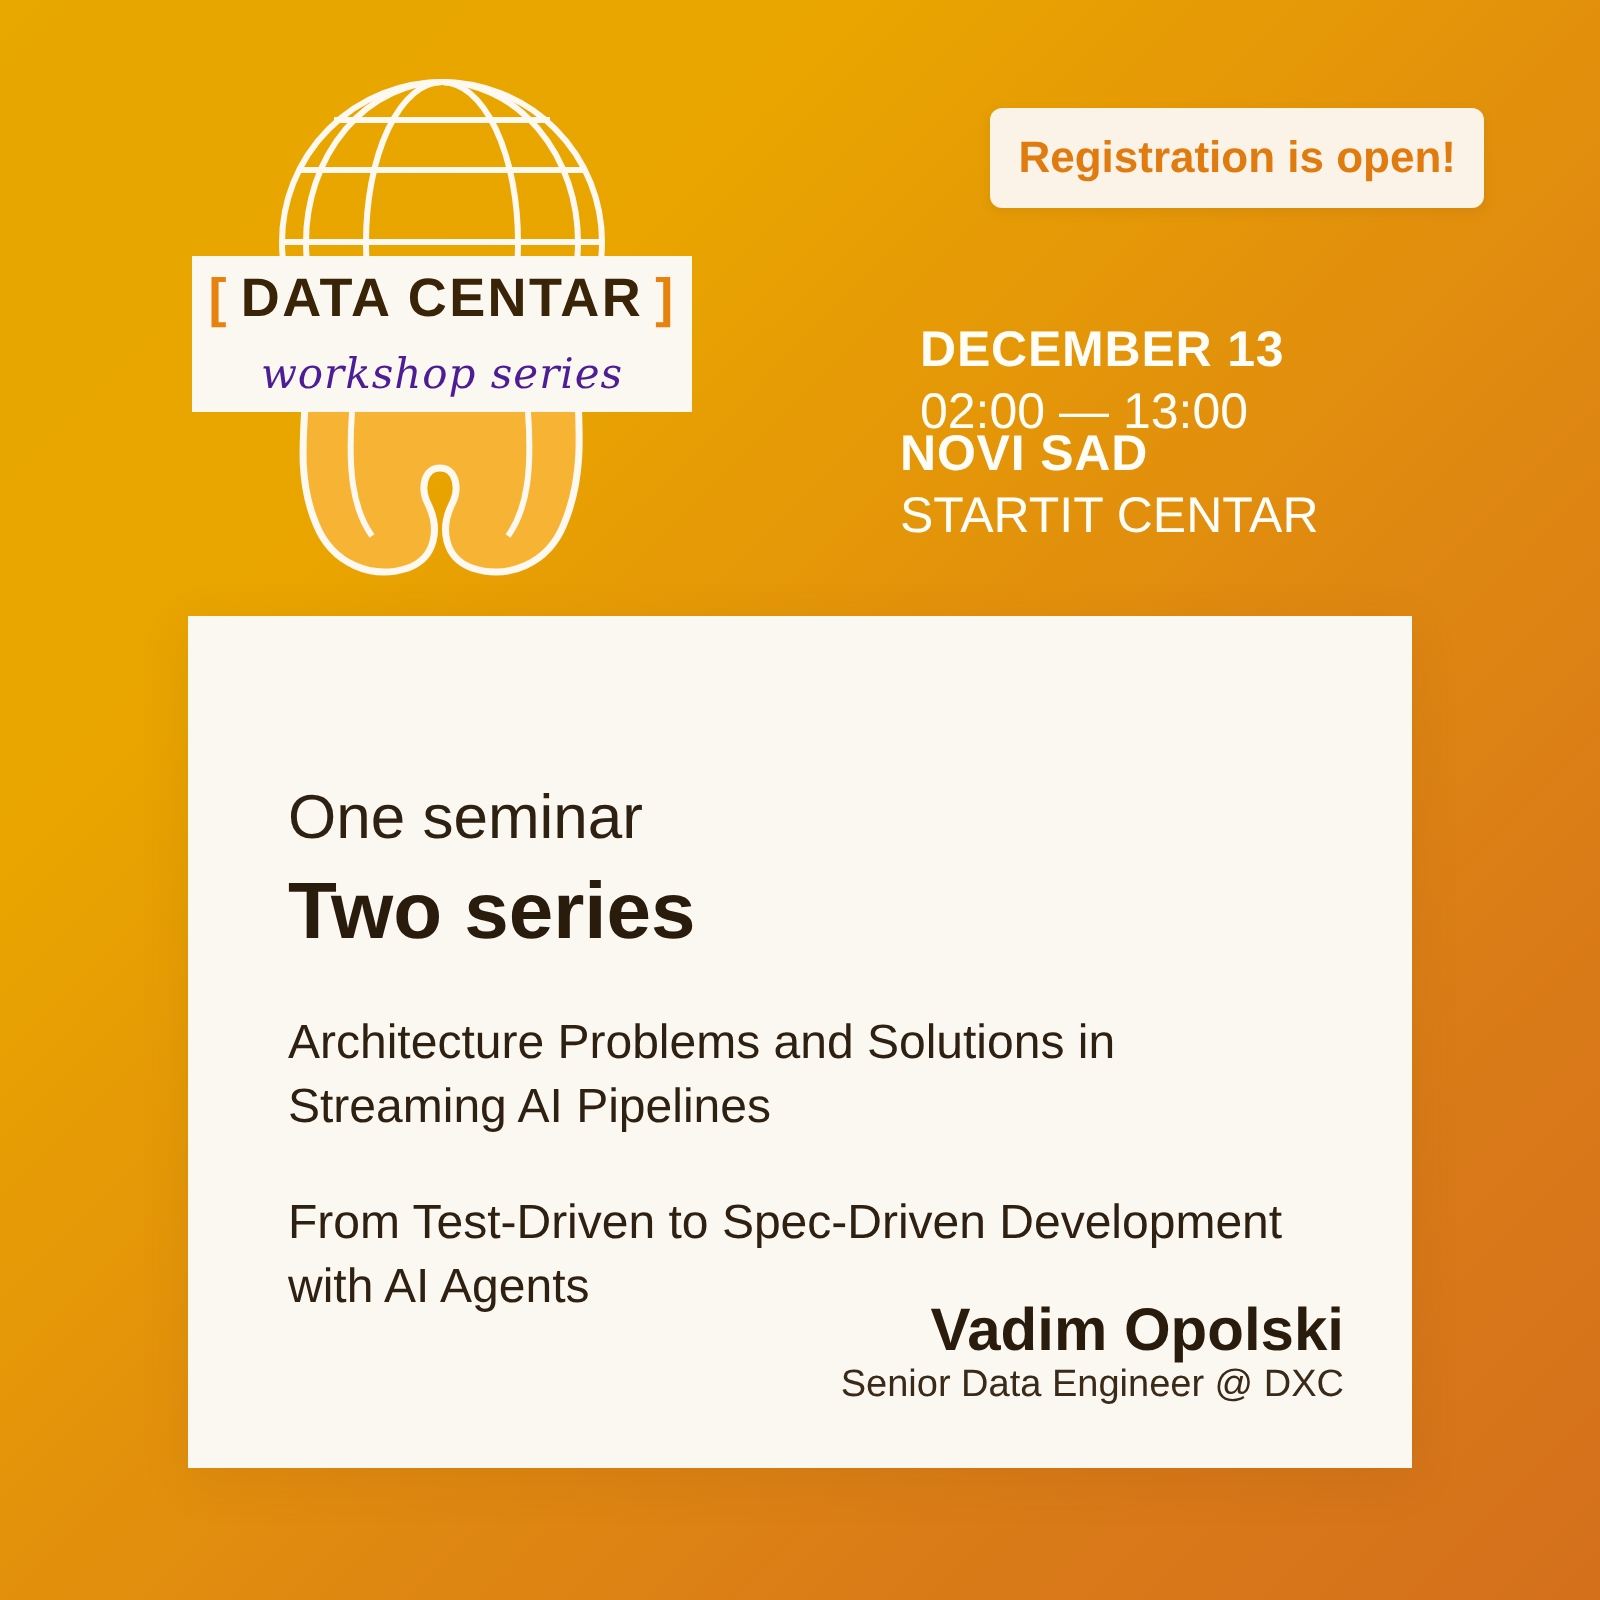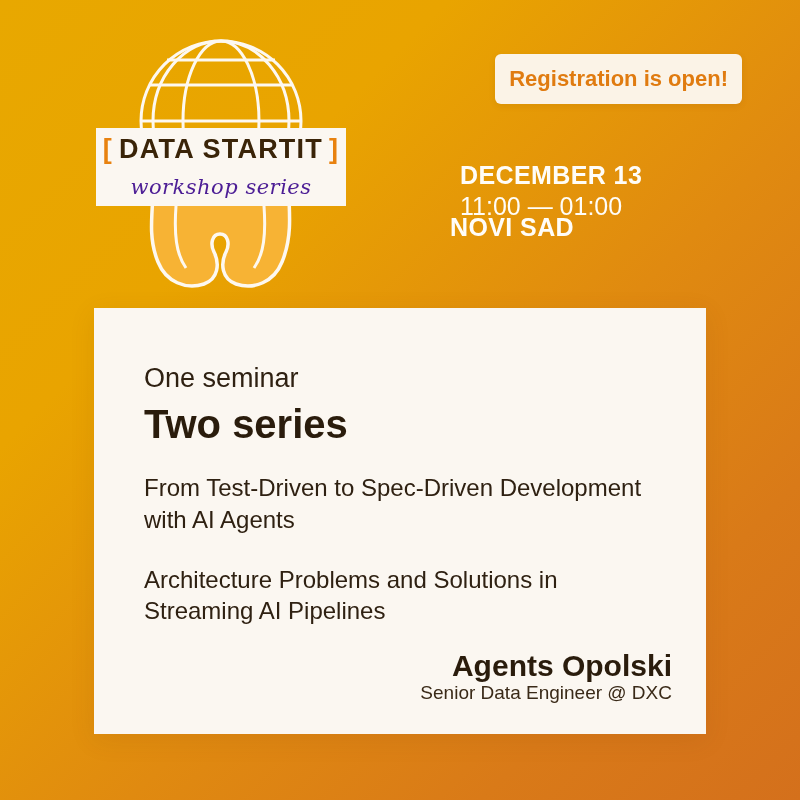--- a/index.html
+++ b/index.html
@@ -133,24 +133,25 @@
     background: #fbf7f1;
     box-shadow: 0 6px 24px rgba(110,60,0,0.10);
   }
   .card-inner {
     position: absolute;
     left: 50px;
     top: 56px;
     right: 34px;
   }
   .one-seminar {
-    font-size: 27px;
+    font-size: 31px;
     color: #2f2112;
     font-weight: normal;
     line-height: 1.1;
+    margin-top: 28px;
   }
   .two-topics {
     font-size: 40px;
     color: #2a1c0c;
     font-weight: bold;
     margin-top: 8px;
     line-height: 1.1;
   }
   .topic {
     font-size: 24px;
@@ -202,43 +203,44 @@
       <svg width="160" height="120" viewBox="0 0 160 120" aria-hidden="true">
         <path d="M12 4 C10 40 6 62 16 86 C24 106 44 114 62 108 C76 103 78 88 72 76
                  C68 68 70 58 78 58 C86 58 88 68 84 76 C78 88 80 103 94 108
                  C112 114 132 106 140 86 C150 62 148 40 146 4 Z" fill="#f7b334" stroke="#fdf8f0" stroke-width="3.5" stroke-linejoin="round"></path>
         <path d="M34 30 C32 58 34 78 44 92" fill="none" stroke="#fdf8f0" stroke-width="3"></path>
         <path d="M122 30 C124 58 122 78 112 92" fill="none" stroke="#fdf8f0" stroke-width="3"></path>
       </svg>
     </div>
     <div class="logo-box">
       <div class="logo-line1">
-        <span class="bracket">[</span><span>DATA STARTIT</span><span class="bracket">]</span>
+        <span class="bracket">[</span><span>DATA CENTAR</span><span class="bracket">]</span>
       </div>
       <div class="logo-line2">workshop series</div>
     </div>
   </div>
 
   <div class="reg-pill">Registration is open!</div>
 
   <div class="date-block">
     <div class="date-line">DECEMBER 13</div>
-    <div class="time-line">11:00 — 01:00</div>
+    <div class="time-line">02:00 — 13:00</div>
   </div>
 
   <div class="venue-block">
     <div class="venue-city">NOVI SAD</div>
+    <div class="venue-place">STARTIT CENTAR</div>
   </div>
 
   <div class="card">
     <div class="card-inner">
       <div class="one-seminar">One seminar</div>
       <div class="two-topics">Two series</div>
+      <div class="topic">Architecture Problems and Solutions in Streaming AI Pipelines</div>
       <div class="topic topic-2">From Test-Driven to Spec-Driven Development with AI Agents</div>
-      <div class="topic">Architecture Problems and Solutions in Streaming AI Pipelines</div>
     </div>
     <div class="speaker">
-      <div class="speaker-name">Agents Opolski</div>
+      <div class="speaker-name">Vadim Opolski</div>
       <div class="speaker-role">Senior Data Engineer @ DXC</div>
     </div>
   </div>
 
 </div>
 
 </body></html>

